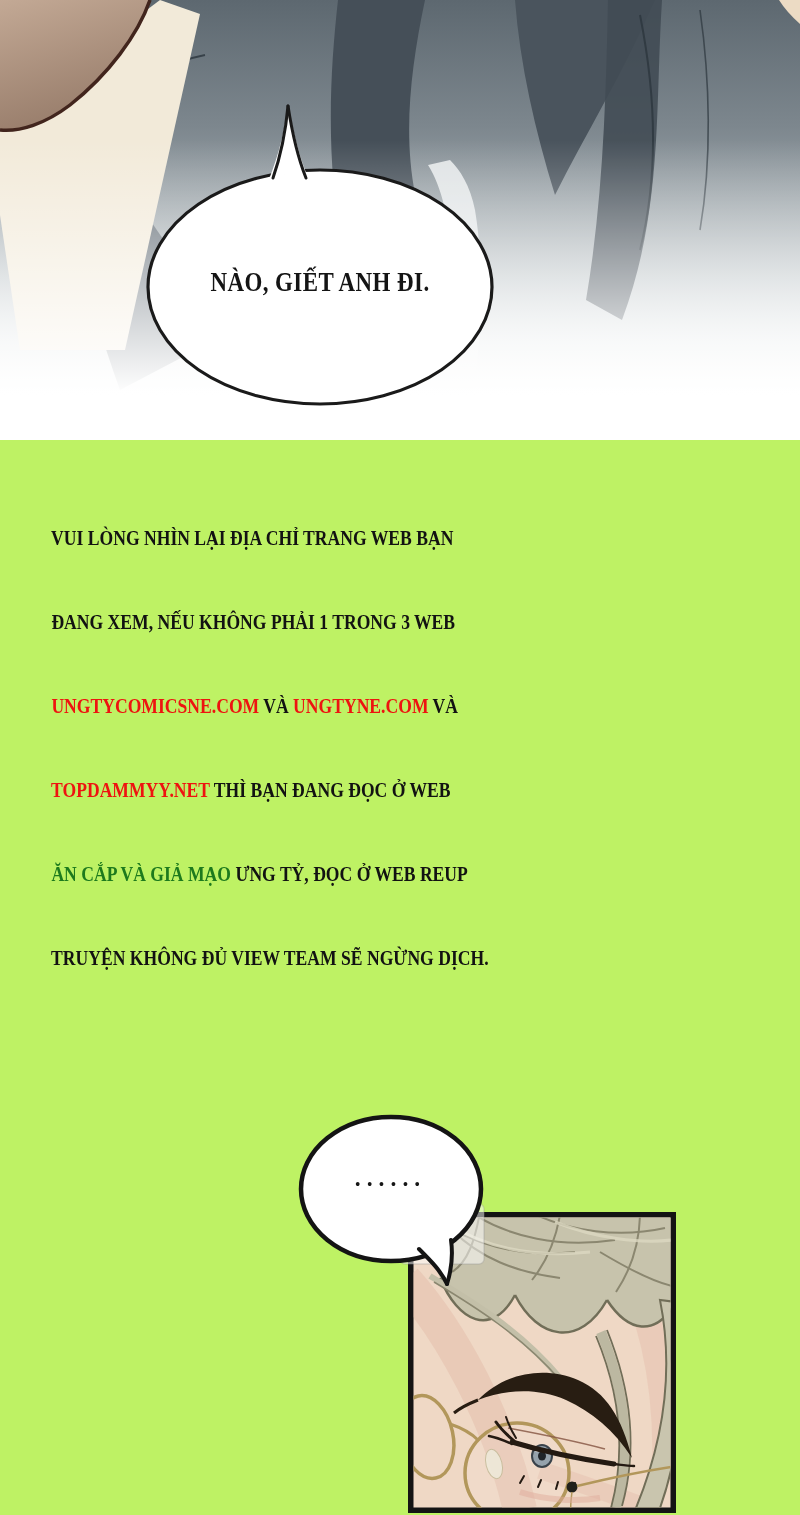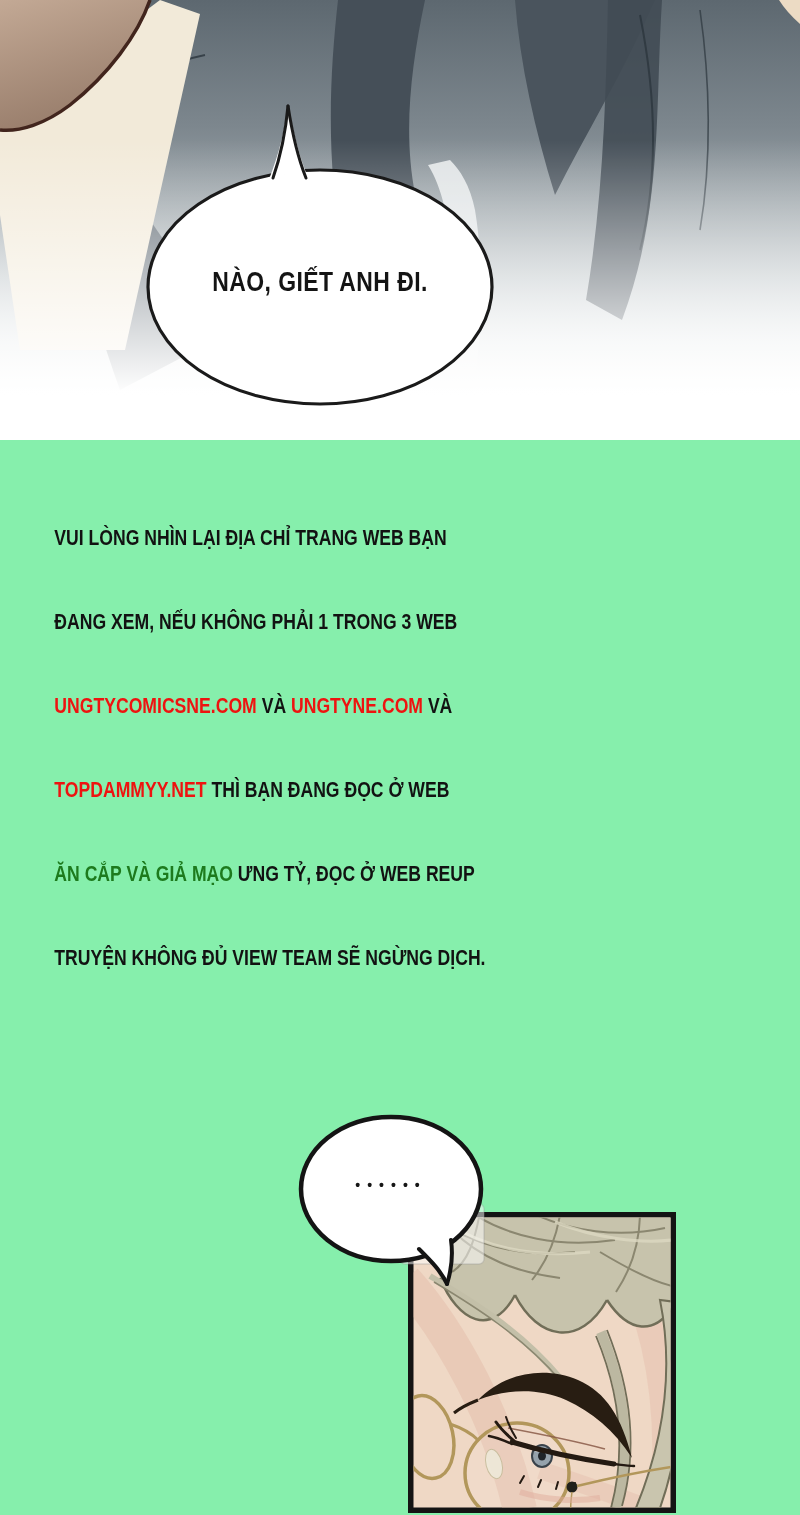--- a/index.html
+++ b/index.html
@@ -1,19 +1,19 @@
 <!DOCTYPE html>
 <html><head>
 <meta charset="utf-8">
 <style>
   html,body { margin:0; padding:0; background:#ffffff; }
   .page {
     position:relative; width:800px; height:1515px;
-    background:#86efac; overflow:hidden;
-    font-family:Liberation Sans, sans-serif;
+    background:#bef264; overflow:hidden;
+    font-family:Liberation Serif, serif;
   }
   .art-layer { position:absolute; left:0; top:0; width:800px; height:1515px; pointer-events:none; }
   .bubble-top-text {
     position:absolute; left:150px; top:269px; width:340px;
     text-align:center; font-size:27px; font-weight:bold; line-height:1;
     letter-spacing:0.5px; transform:scaleX(0.85); transform-origin:center top;
     white-space:nowrap;
   }
   .notice {
     position:absolute; left:25px; top:496px; width:700px;

